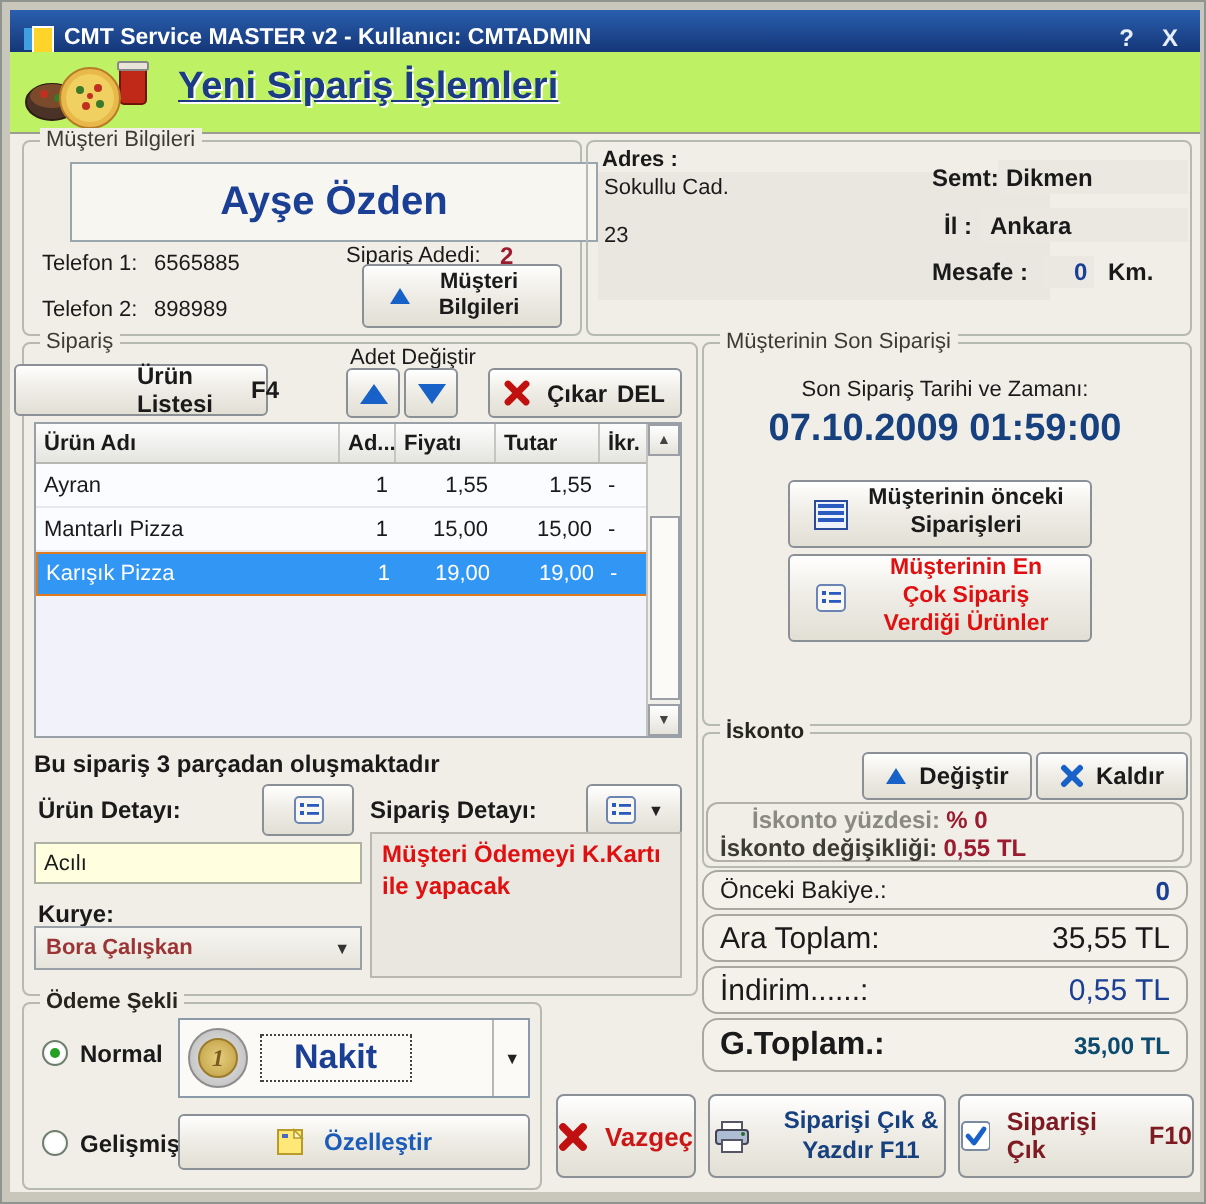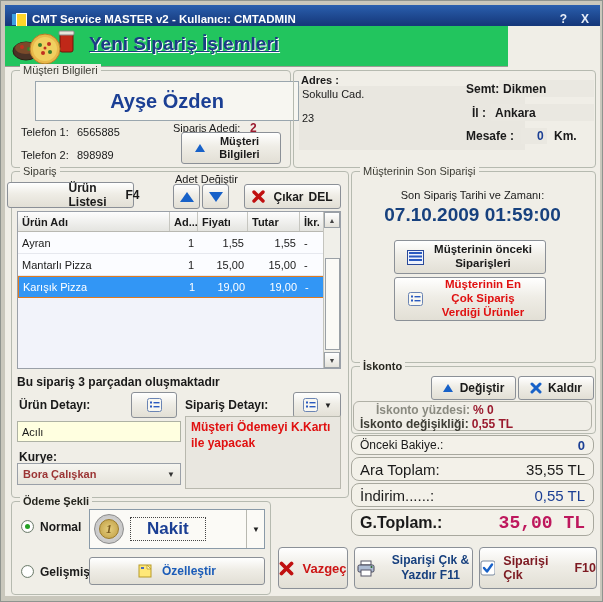--- a/index.html
+++ b/index.html
@@ -8,21 +8,21 @@
     border:1px solid #8f948f;box-sizing:border-box;}
   .titlebar{position:absolute;left:4px;top:4px;width:595px;height:21px;
     background:linear-gradient(#2a5fae,#16397c 70%);color:#fff;display:flex;align-items:center;
     padding:14px 7px;box-sizing:border-box;gap:6px;font-weight:bold;font-size:11.5px;}
   .titlebar .spacer{flex:1;}
   .tb-btn{color:#e8eef8;font-weight:bold;font-size:12px;padding:0 4px;cursor:default;}
   .app-icon{position:relative;width:14px;height:13px;flex:0 0 auto;}
   .app-icon .b1{position:absolute;left:0;top:1px;width:8px;height:11px;background:#3f9fe0;}
   .app-icon .b2{position:absolute;left:4px;top:0;width:9px;height:12px;background:#ffd42a;border:1px solid #fff;}
   .win-body{position:absolute;left:4px;top:25px;width:595px;height:570px;background:#f0eee7;}
-  .header{position:absolute;left:0;top:0;width:503px;height:40px;background:#22c55e;border-bottom:1px solid #9c9c94;}
+  .header{position:absolute;left:0;top:0;width:595px;height:40px;background:#bef264;border-bottom:1px solid #9c9c94;}
   .page-title{position:absolute;left:84px;top:7px;font-size:19px;font-weight:bold;color:#1b3c85;
     text-decoration:underline;text-shadow:1px 1px 0 #fff;}
   .fieldset{position:absolute;border:1px solid #b6bab0;border-radius:4px;}
   .legend{position:absolute;top:-7px;left:8px;background:#f0eee7;padding:0 3px;font-size:11px;color:#3c3c34;}
   .legend.bold{font-weight:bold;color:#26261f;}
   .xp-btn{position:absolute;background:linear-gradient(#ffffff,#efede6 45%,#e2dfd5);
     border:1px solid #8b9097;border-radius:3px;display:flex;align-items:center;justify-content:center;
     box-sizing:border-box;cursor:default;}
   .lbl{position:absolute;white-space:nowrap;}
   .bold{font-weight:bold;}
@@ -308,21 +308,21 @@
     <div class="tot-row" style="top:431px;height:24px;">
       <span style="font-size:15px;">Ara Toplam:</span>
       <span style="margin-left:auto;font-size:15px;">35,55 TL</span>
     </div>
     <div class="tot-row" style="top:457px;height:24px;">
       <span style="font-size:15px;">İndirim......:</span>
       <span style="margin-left:auto;font-size:15px;color:#1b3f94;">0,55 TL</span>
     </div>
     <div class="tot-row" style="top:483px;height:27px;">
       <span class="bold" style="font-size:16px;">G.Toplam.:</span>
-      <span class="bold" style="margin-left:auto;font-size:18px;color:#be185d;font-family:Liberation Mono, monospace;">35,00 TL</span>
+      <span class="bold" style="margin-left:auto;font-size:12px;color:#0c4a6e;">35,00 TL</span>
     </div>
 
     <div class="fieldset" style="left:6px;top:475px;width:258px;height:92px;">
       <span class="legend bold">Ödeme Şekli</span>
     </div>
     <span class="radio checked" style="left:16px;top:494px;"></span>
     <span class="lbl bold" style="left:35px;top:494px;font-size:12px;">Normal</span>
     <div style="position:absolute;left:84px;top:483px;width:176px;height:40px;background:#fbfaf6;border:1px solid #8a9aa8;box-sizing:border-box;display:flex;align-items:center;padding:0 4px;gap:6px;">
       <span class="coin">
           <span class="inner">1</span>

